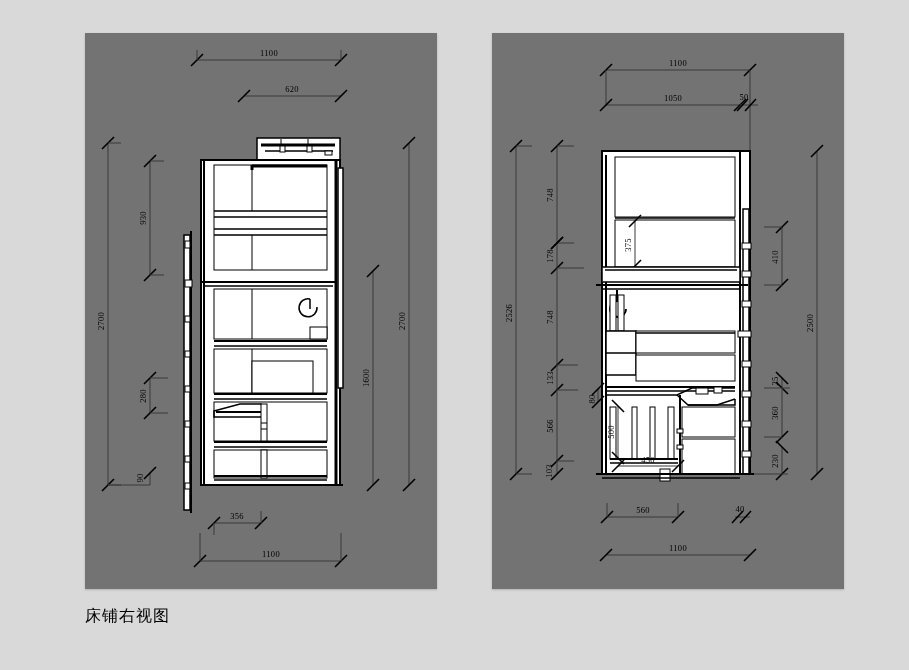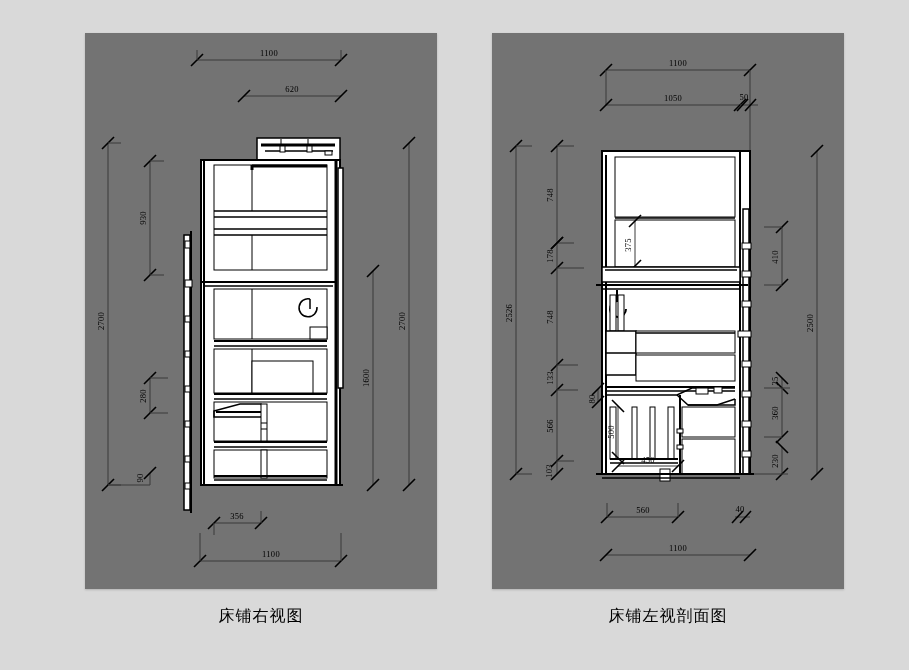--- a/index.html
+++ b/index.html
@@ -13,21 +13,21 @@
   .panel{
     position:absolute;
     background:#737373;
     box-shadow:0 1px 2px rgba(0,0,0,0.18);
   }
   #panel-left{left:85px;top:33px;width:352px;height:556px;}
   #panel-right{left:492px;top:33px;width:352px;height:556px;}
   .caption{
     position:absolute;
     width:352px;
-    text-align:center;
+    text-align:left;
     font-family:"DejaVu Sans",sans-serif;
     font-size:16px;
     color:#000;
     letter-spacing:1px;
     top:606px;
   }
   #caption-left{left:85px;}
   #caption-right{left:492px;}
   svg{display:block;}
   .ln{stroke:#000;fill:none;}
@@ -447,15 +447,14 @@
         <line class="dimline" x1="114" y1="522" x2="258" y2="522"></line>
         <line class="dimtick" x1="108" y1="528" x2="120" y2="516"></line>
         <line class="dimtick" x1="252" y1="528" x2="264" y2="516"></line>
         <text class="dimtxt" x="186" y="518">1100</text>
       </g>
 
     </svg>
   </div>
 
   <div class="caption" id="caption-left">床铺右视图</div>
-  <div class="caption" id="caption-right">床铺左视剖面图</div>
 
 </div>
 
 </body></html>

